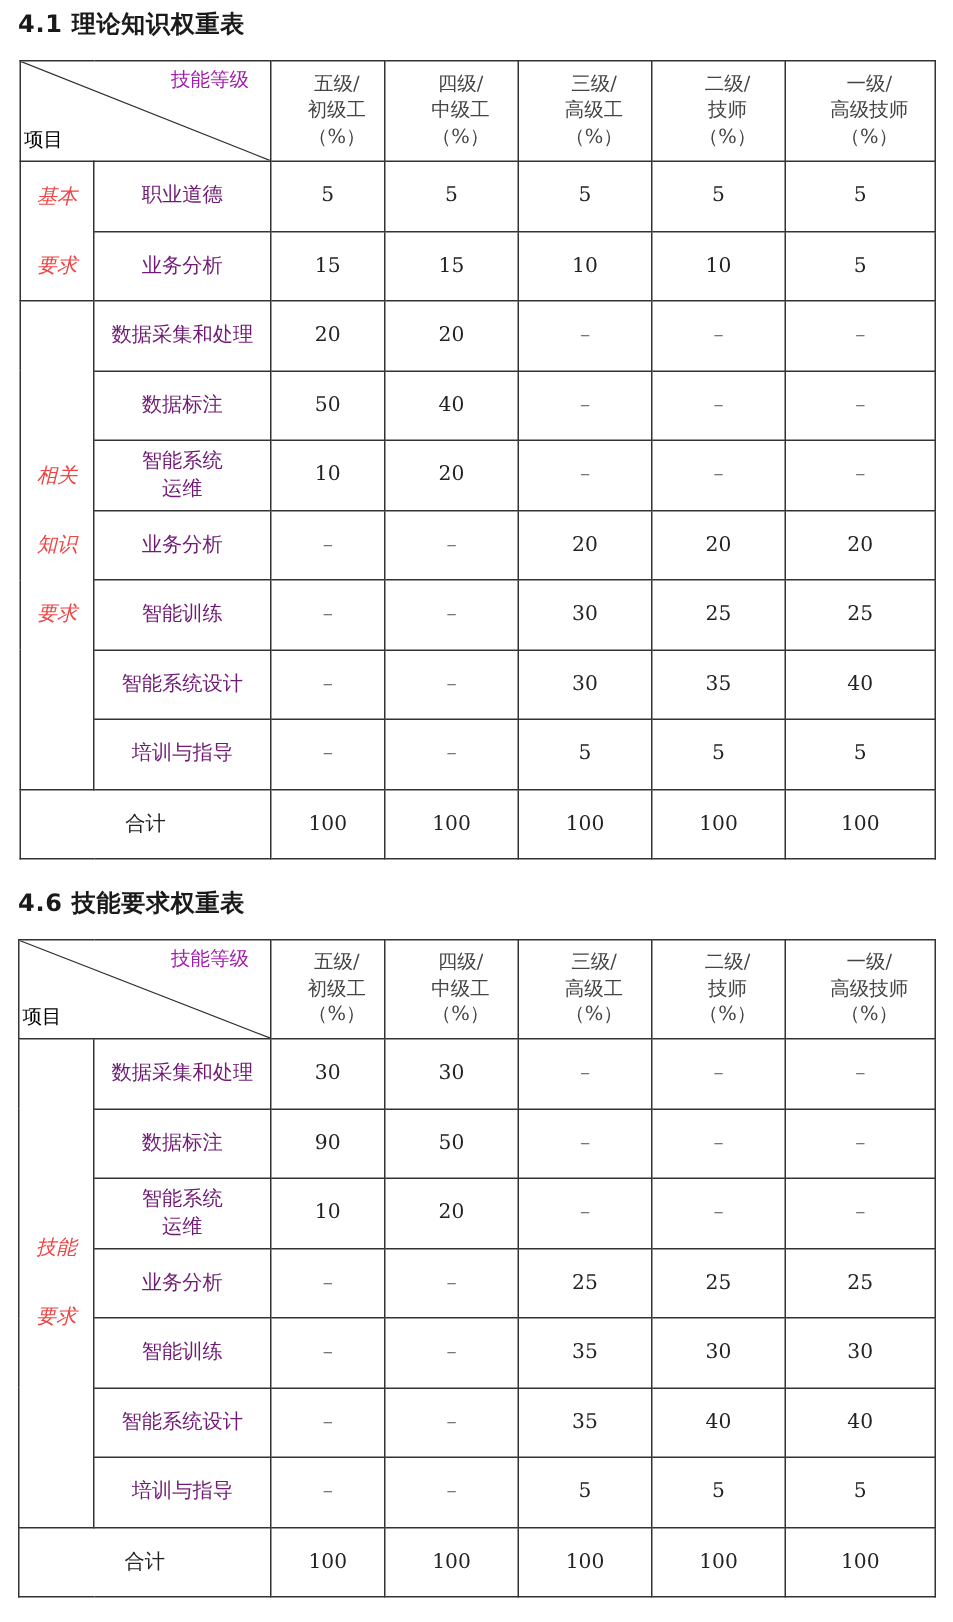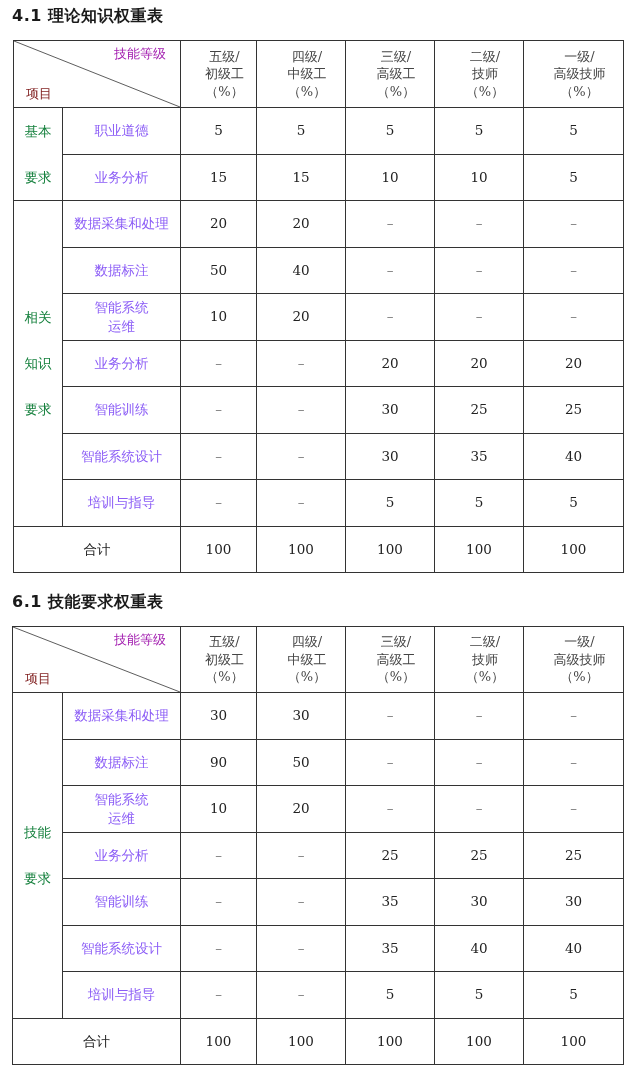--- a/index.html
+++ b/index.html
@@ -23,23 +23,23 @@
     border: 1.3px solid #333;
     text-align: center; vertical-align: middle;
     padding: 0; font-weight: normal; line-height: 1.4;
   }
   table.wt th { color: #444; font-size: 13px; line-height: 1.35; padding-left: 12px; }
   .diag {
     position: relative; padding: 0 !important;
   }
   .diag svg { position: absolute; left: 0; top: 0; width: 100%; height: 100%; }
   .diag .top-label { position: absolute; right: 14px; top: 4px; color: #a21caf; }
-  .diag .bottom-label { position: absolute; left: 12px; bottom: 4px; color: #7f1d1d; }
-  .cat { color: #15803d; line-height: 46px !important; }
-  .item { color: #8b5cf6; padding: 0 6px !important; }
+  .diag .bottom-label { position: absolute; left: 2px; bottom: 4px; color: #000000; }
+  .cat { color: #ef4444; line-height: 46px !important; font-style: italic; }
+  .item { color: #701a75; padding: 0 6px !important; }
   .dash { color: #777; }
   .lbl2 { display:block; }
 </style>
 </head>
 <body>
 
 <div class="section-title" style="top:6px;">4.1 理论知识权重表</div>
 
 <table class="wt" style="top:40px; width:610px;">
   <colgroup>
@@ -174,21 +174,21 @@
     <td colspan="2">合计</td>
     <td>100</td>
     <td>100</td>
     <td>100</td>
     <td>100</td>
     <td>100</td>
   </tr>
 </tbody>
   </table>
 
-<div class="section-title" style="top:592px;">6.1 技能要求权重表</div>
+<div class="section-title" style="top:592px;">4.6 技能要求权重表</div>
 
 <table class="wt" style="top:626px; left:12px; width:611px;">
   <colgroup>
     <col style="width:50px">
       <col style="width:118px">
     <col style="width:76px">
       <col style="width:89px">
       <col style="width:89px">
       <col style="width:89px">
       <col style="width:100px">

